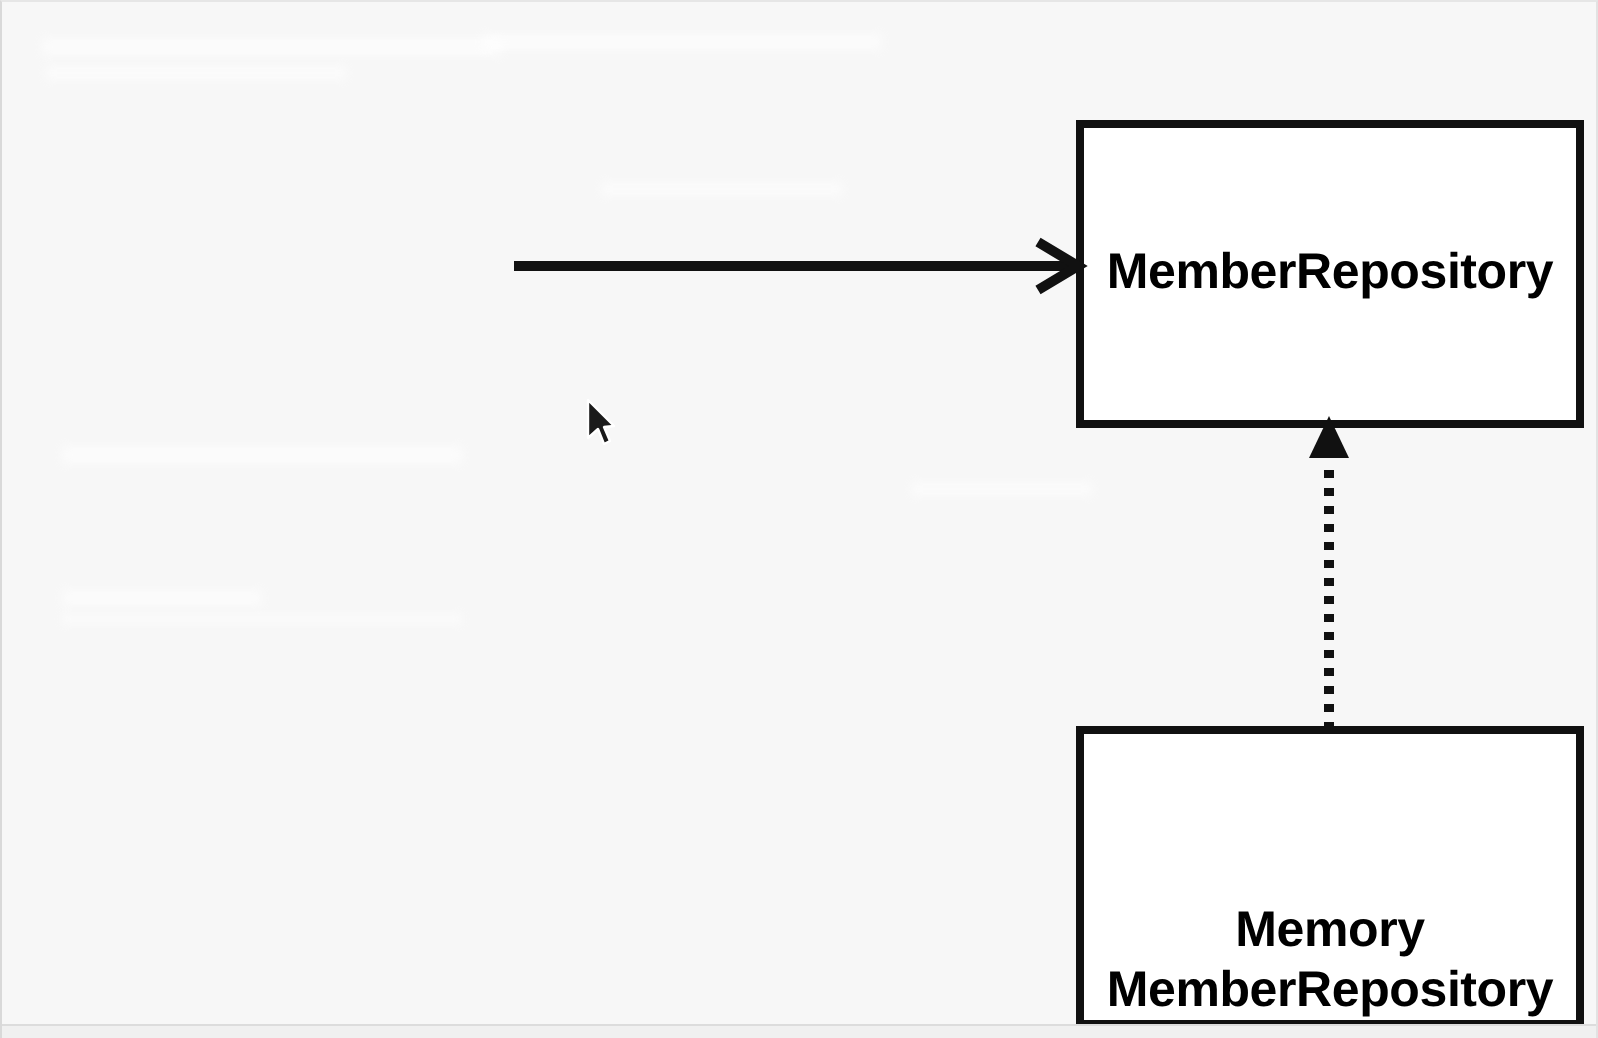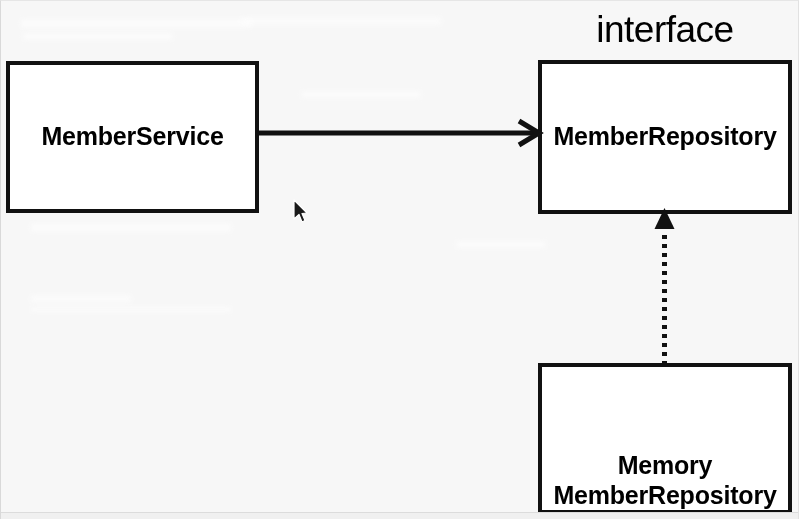--- a/index.html
+++ b/index.html
@@ -136,25 +136,21 @@
 
   <div class="ghost" style="left:20px; top:18px; width:230px; height:9px;"></div>
   <div class="ghost" style="left:22px; top:32px; width:150px; height:7px;"></div>
   <div class="ghost" style="left:240px; top:16px; width:200px; height:8px;"></div>
   <div class="ghost" style="left:300px; top:90px; width:120px; height:7px;"></div>
   <div class="ghost" style="left:30px; top:222px; width:200px; height:9px;"></div>
   <div class="ghost" style="left:30px; top:294px; width:100px; height:8px;"></div>
   <div class="ghost" style="left:30px; top:306px; width:200px; height:5px;"></div>
   <div class="ghost" style="left:455px; top:240px; width:90px; height:7px;"></div>
 
-  <div id="interface-stereotype">interface</div>
 
-  <div class="uml-box" id="box-member-service">
-    <span class="box-label">MemberService</span>
-  </div>
 
   <div class="uml-box" id="box-member-repository">
     <span class="box-label">MemberRepository</span>
   </div>
 
   <div class="uml-box" id="box-memory-member-repository">
     <span class="box-label">Memory
 MemberRepository</span>
   </div>
 

